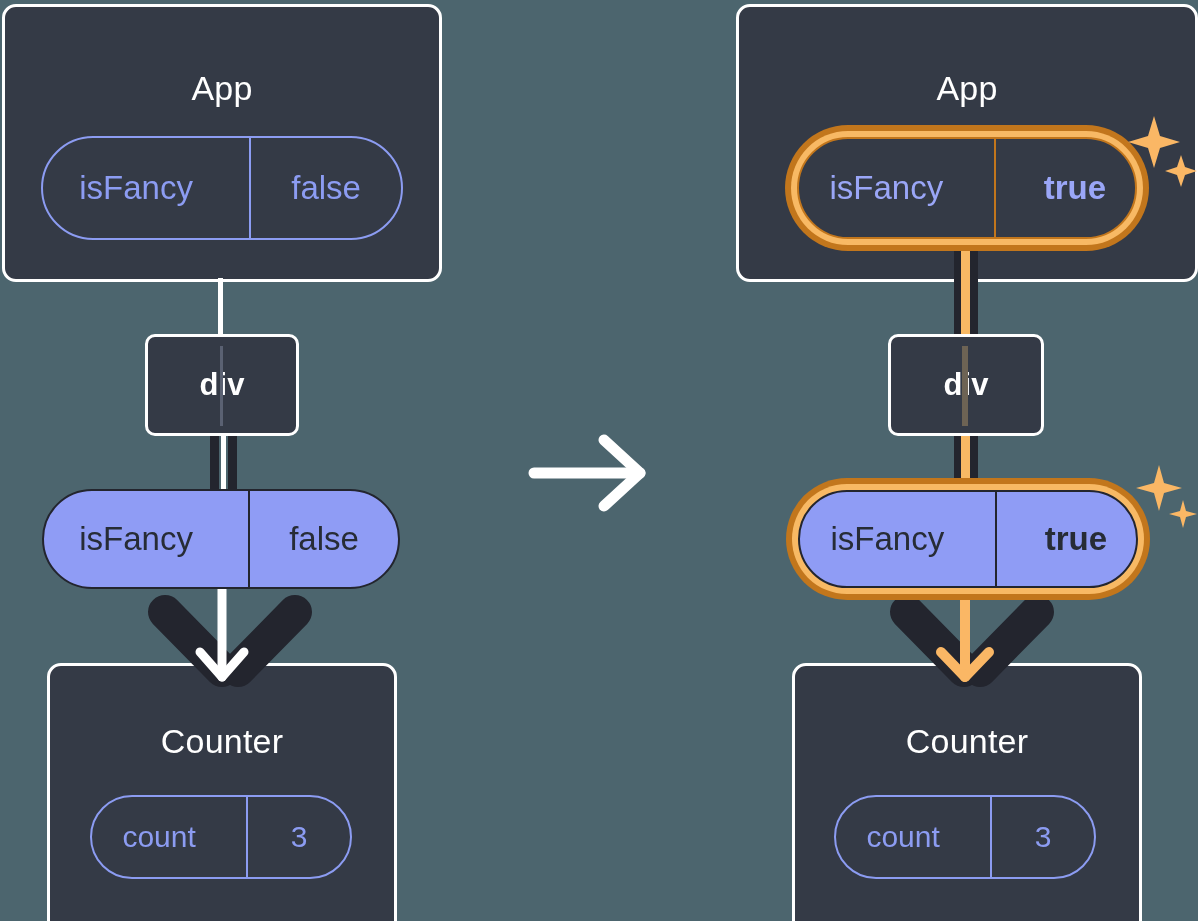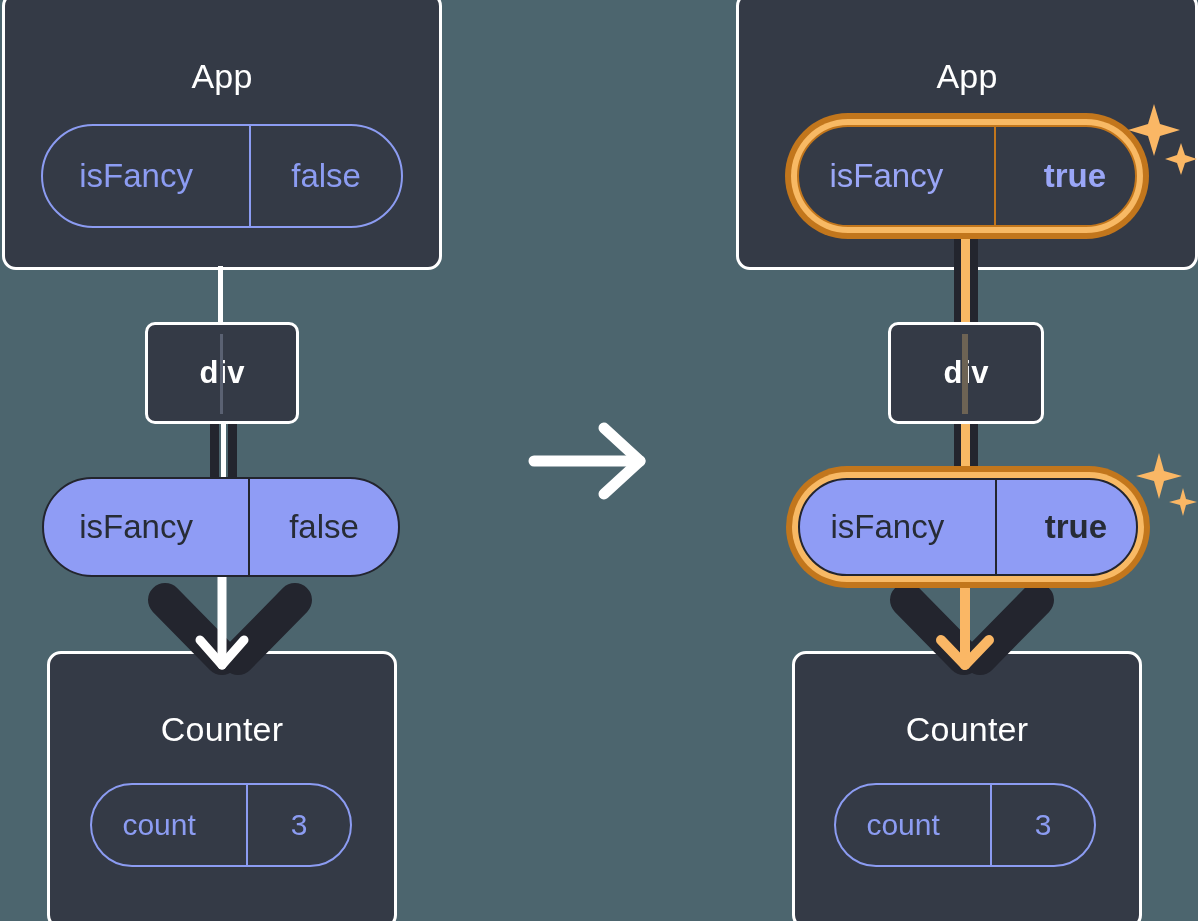--- a/index.html
+++ b/index.html
@@ -2,21 +2,21 @@
 <html><head>
 <meta charset="utf-8">
 <style>
   html,body{margin:0;padding:0;}
   body{
     width:1198px;height:921px;
     background:#4c656e;
     font-family:"Liberation Sans", sans-serif;
     overflow:hidden;
   }
-  #stage{position:relative;width:1198px;height:717px;}
+  #stage{position:relative;width:1198px;height:717px;margin-top:12px;}
 
   
   .cbox{
     position:absolute;
     background:#343a46;
     border:3px solid #ffffff;
     border-radius:14px;
     box-sizing:border-box;
   }
   .cbox-title{

